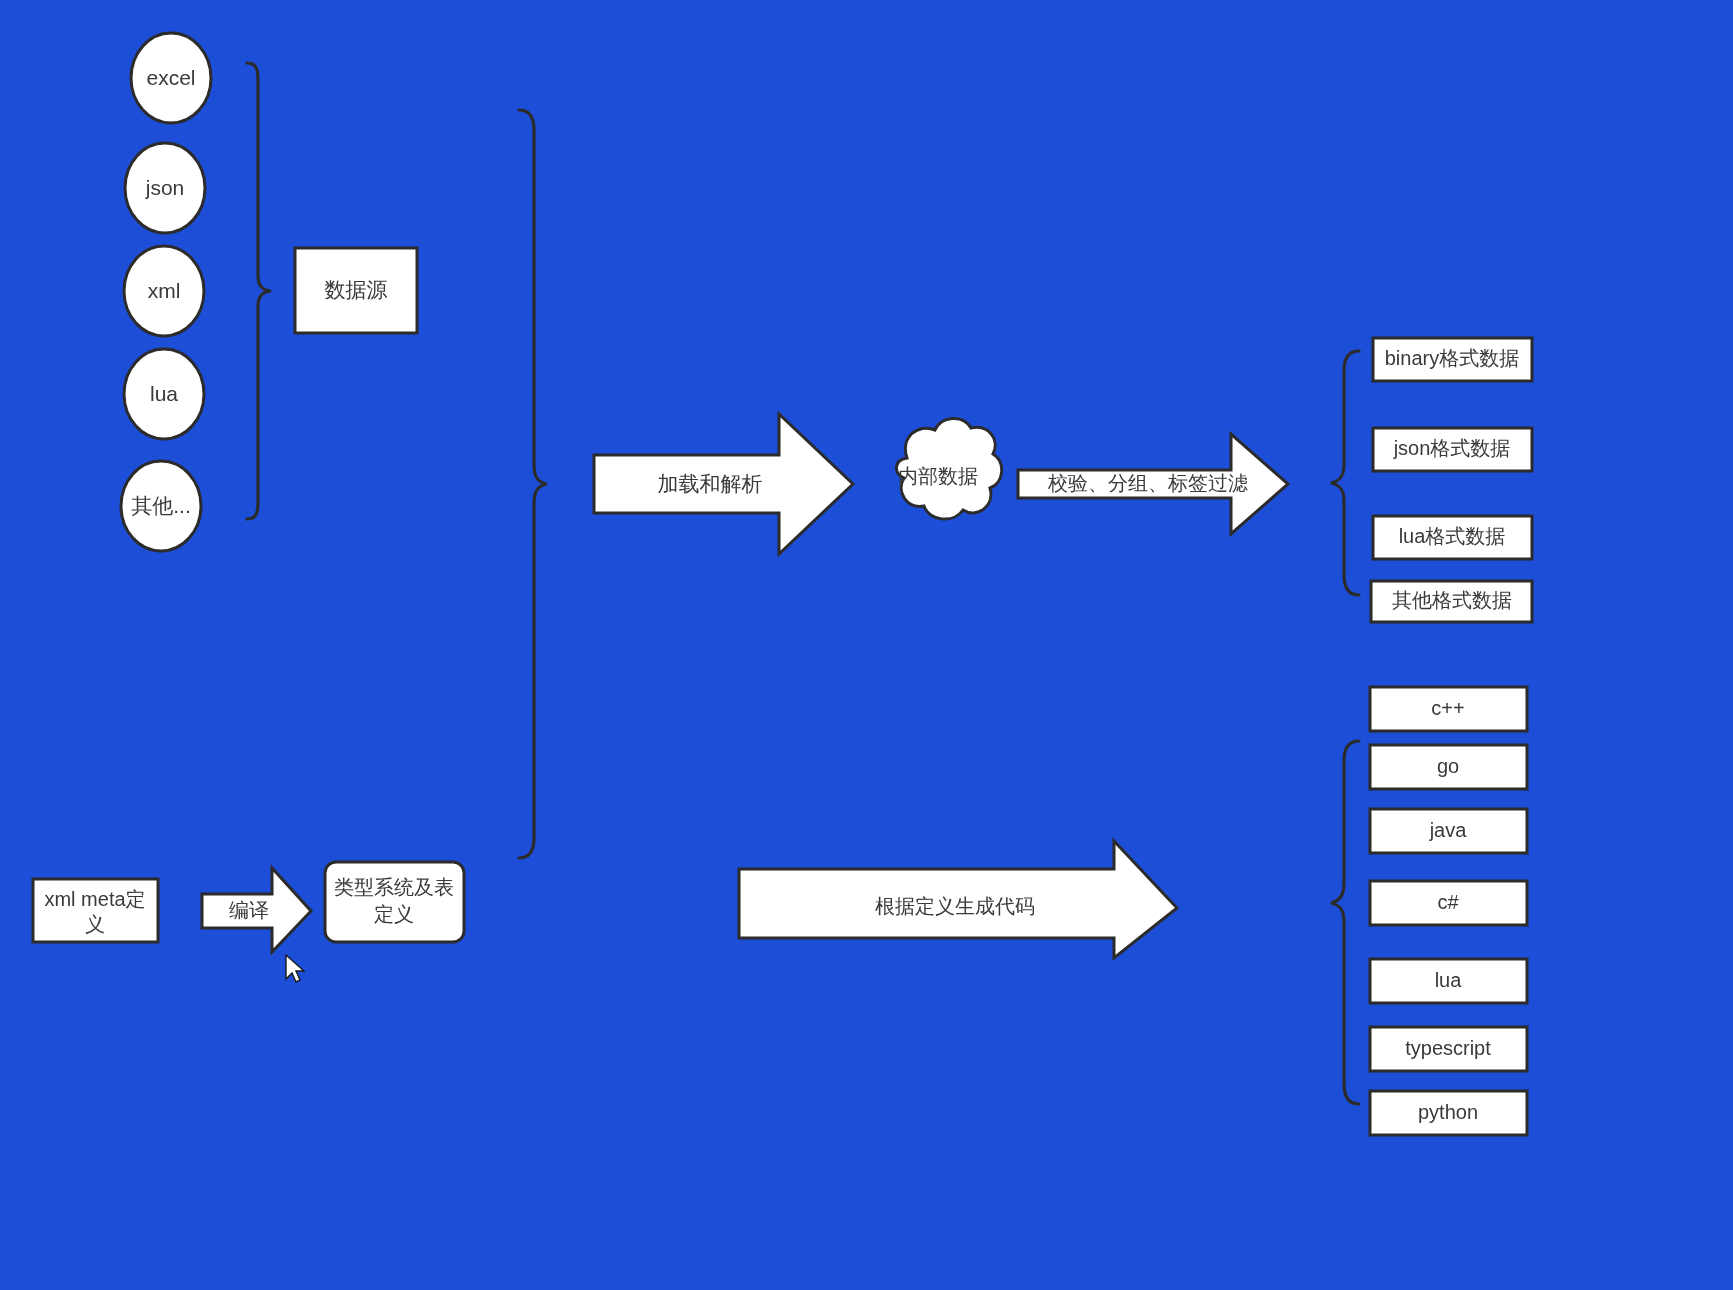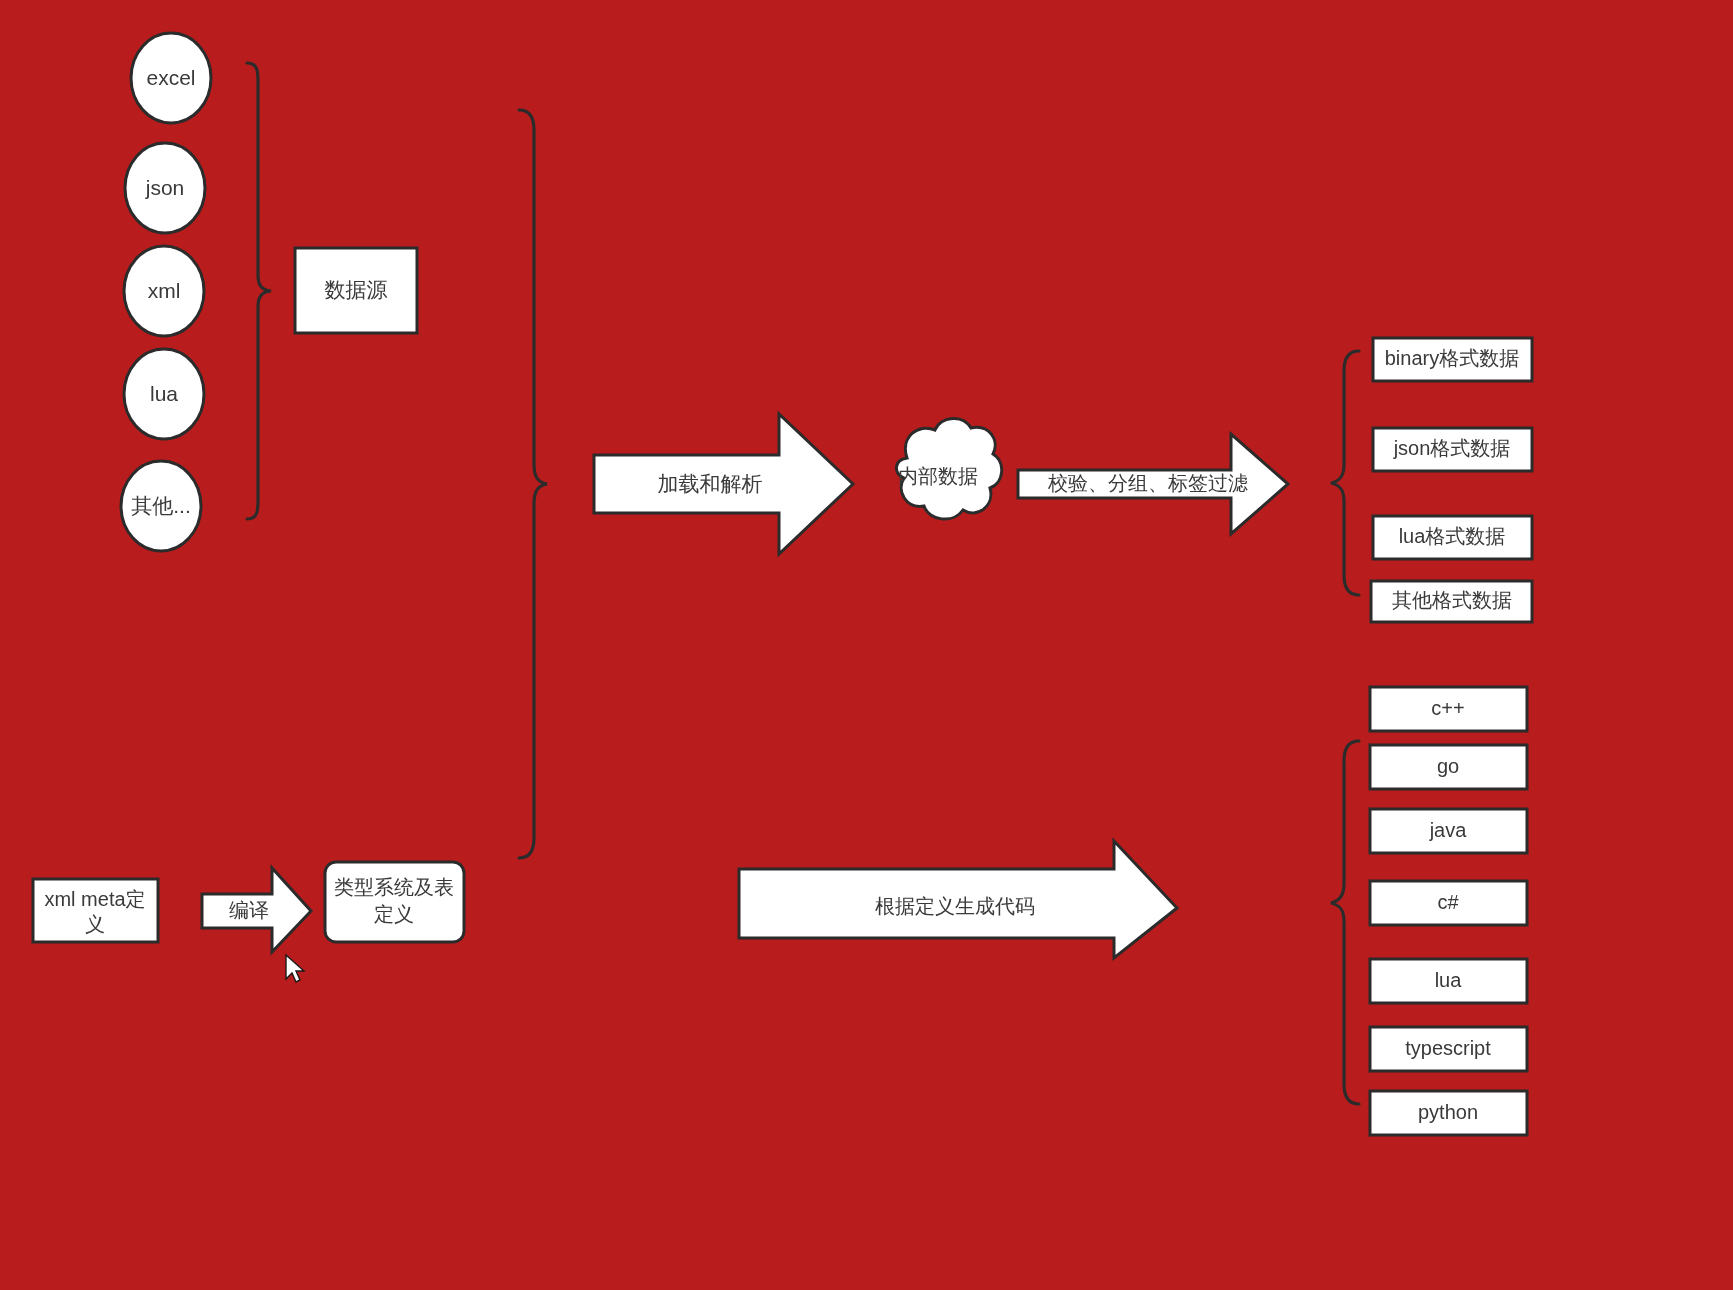--- a/index.html
+++ b/index.html
@@ -7,21 +7,21 @@
     padding: 0;
     background: #f7f7f7;
   }
   body {
     font-family: "Liberation Sans", "DejaVu Sans", sans-serif;
   }
   #diagram-root {
     position: relative;
     width: 1733px;
     height: 1290px;
-    background: #b91c1c;
+    background: #1d4ed8;
     overflow: hidden;
   }
   svg.layer {
     position: absolute;
     top: 0;
     left: 0;
     width: 1733px;
     height: 1290px;
   }
   .shape-stroke {

